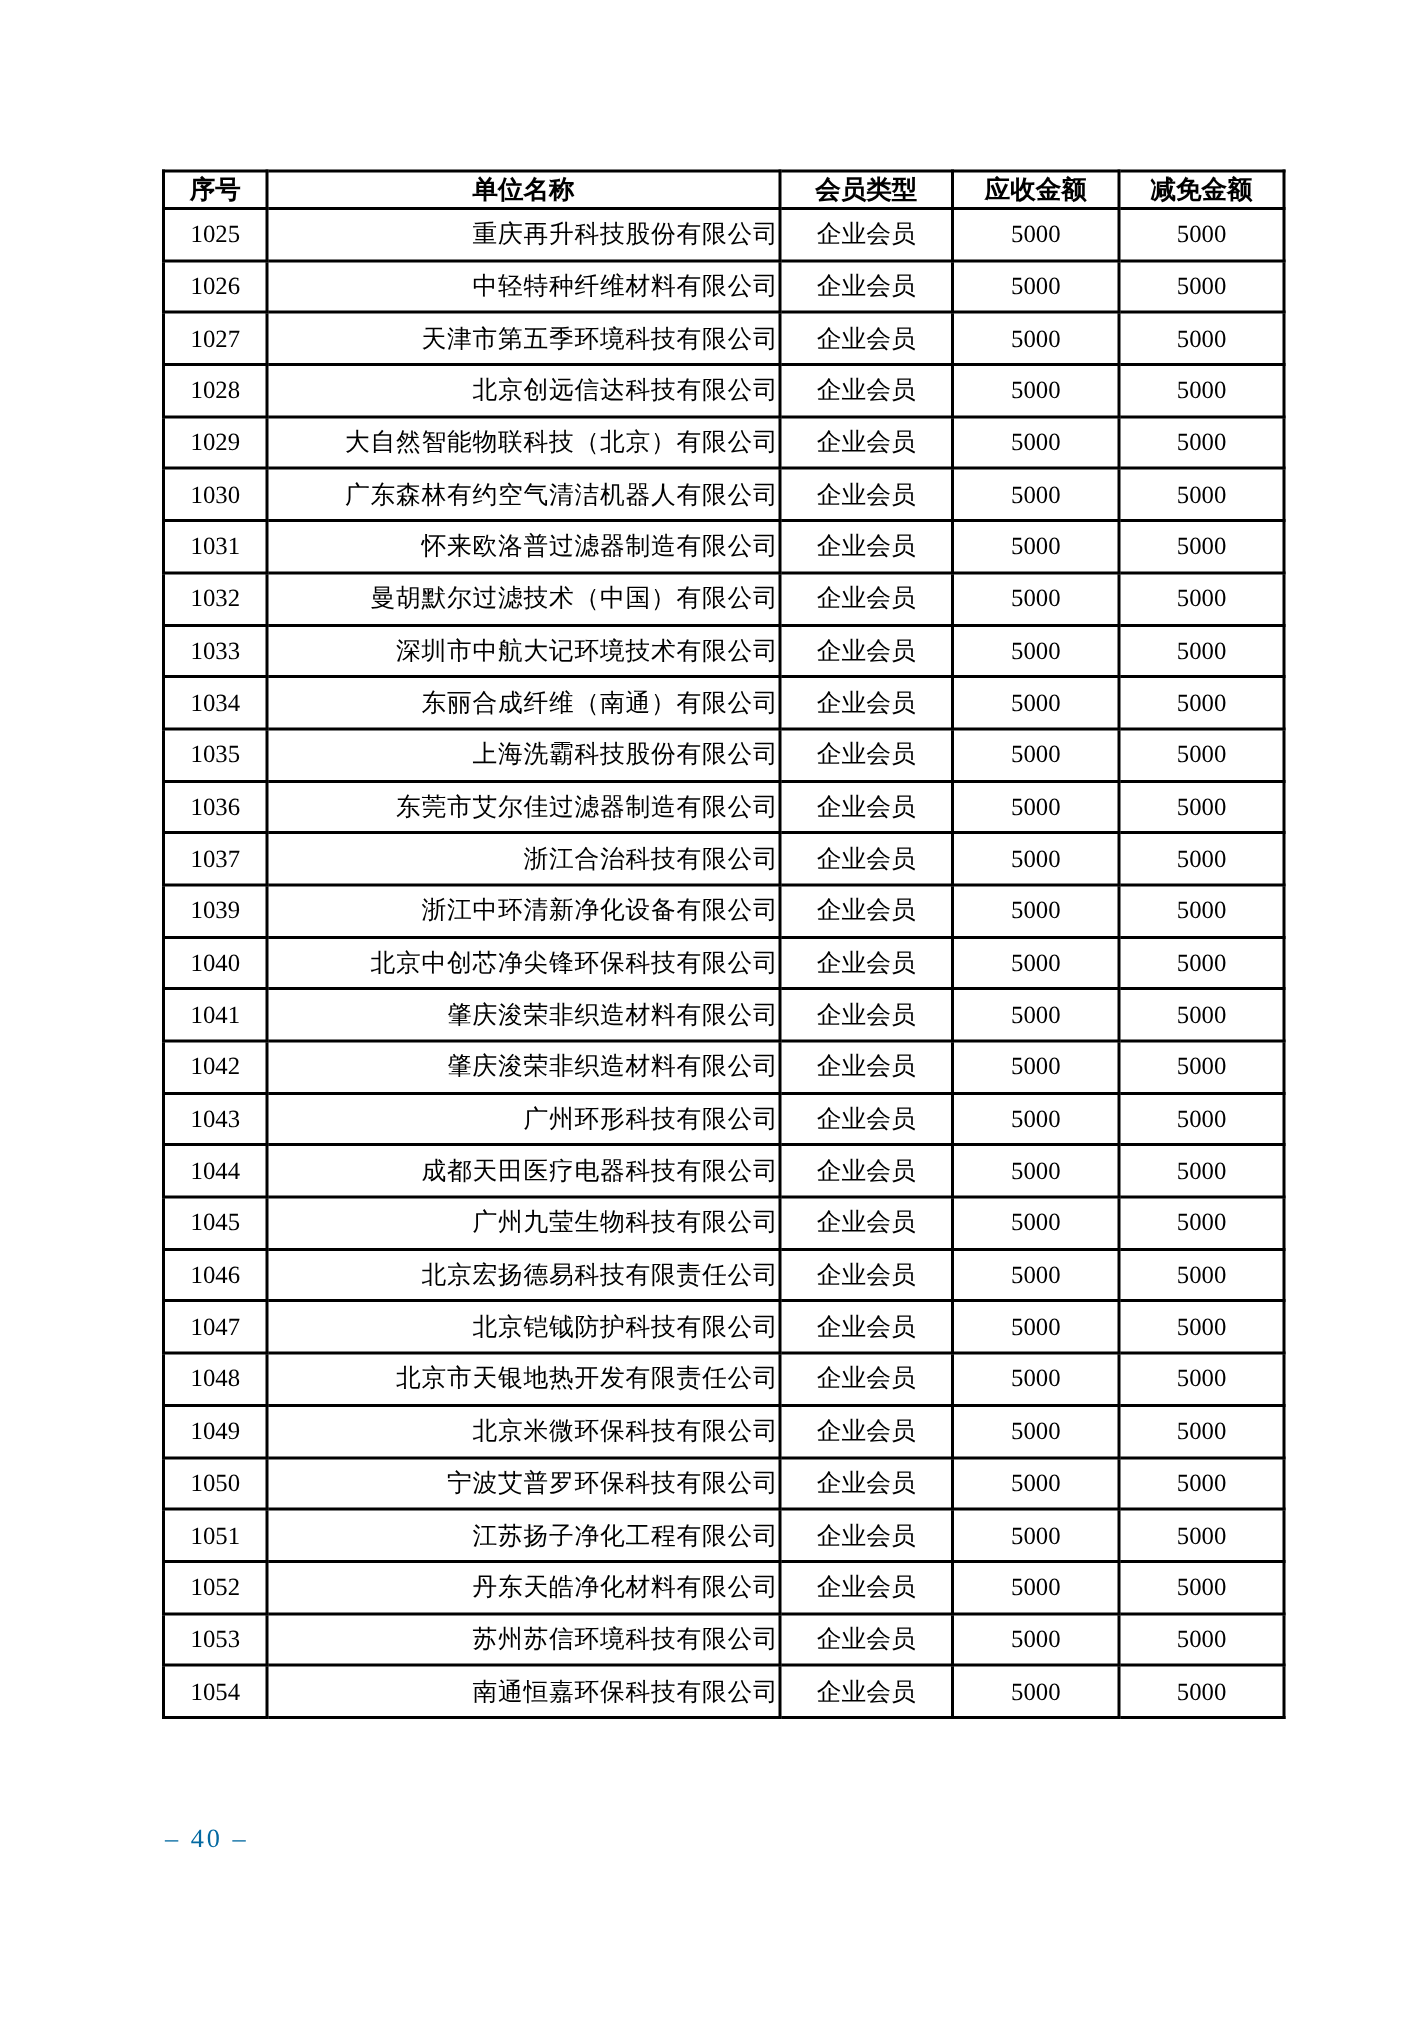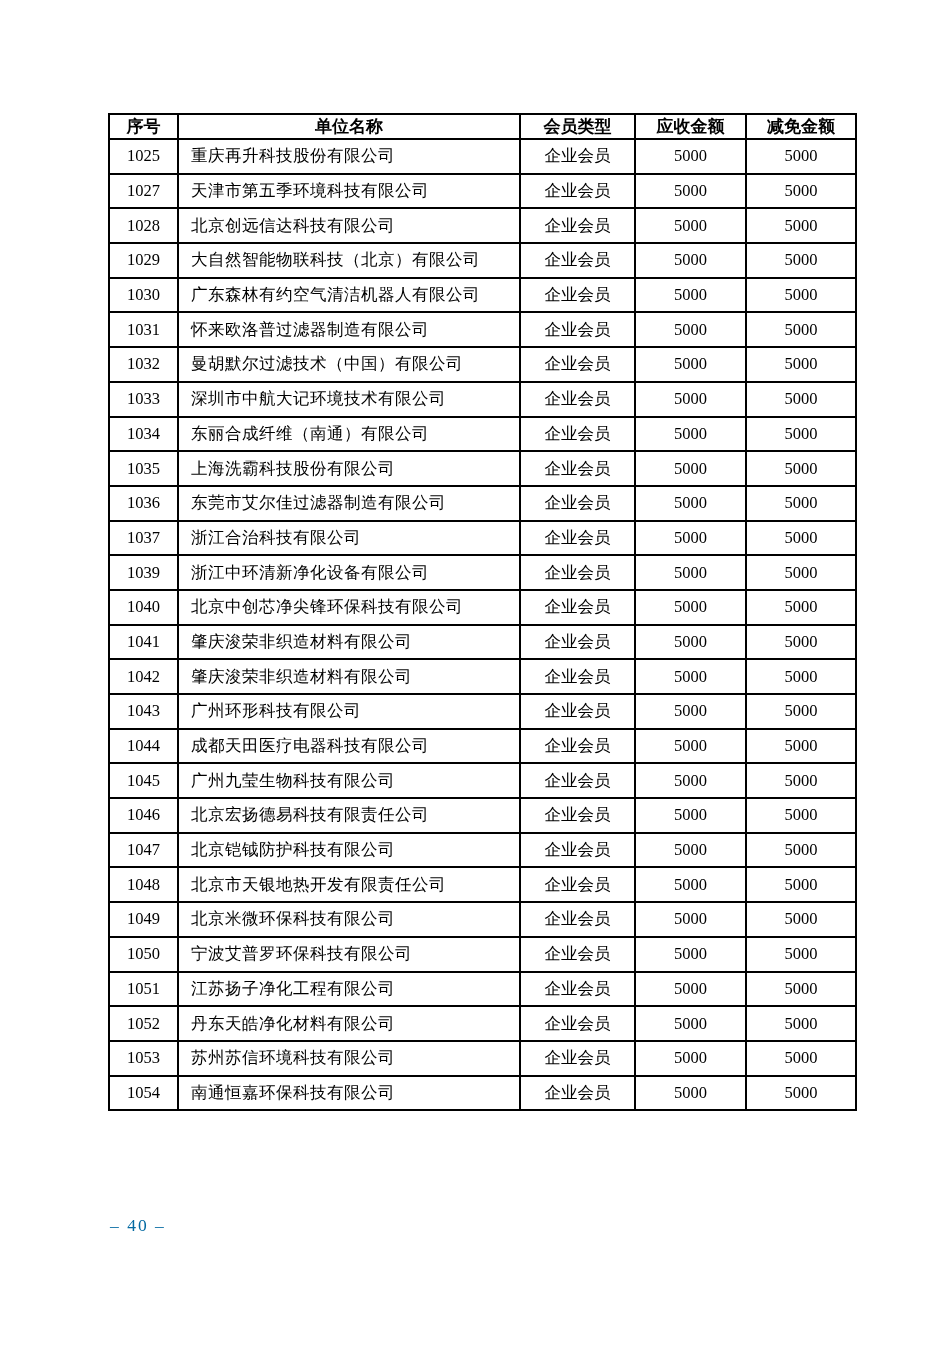--- a/index.html
+++ b/index.html
@@ -36,21 +36,21 @@
     font-size: 17px;
     vertical-align: middle;
   }
   table.member-table td {
     height: 34.7px;
     font-size: 16.5px;
     text-align: center;
     vertical-align: middle;
   }
   table.member-table td.col-name {
-    text-align: left;
+    text-align: right;
     padding-left: 12px;
     letter-spacing: 0.5px;
   }
   .col-no    { width: 69px;  }
   .col-name  { width: 342px; }
   .col-type  { width: 115px; }
   .col-due   { width: 111px; }
   .col-waive { width: 110px; }
   .page-footer {
     position: absolute;
@@ -85,20 +85,27 @@
     </thead>
     <tbody>
         <tr>
           <td class="col-no">1025</td>
           <td class="col-name">重庆再升科技股份有限公司</td>
           <td class="col-type">企业会员</td>
           <td class="col-due">5000</td>
           <td class="col-waive">5000</td>
         </tr>
         <tr>
+          <td class="col-no">1026</td>
+          <td class="col-name">中轻特种纤维材料有限公司</td>
+          <td class="col-type">企业会员</td>
+          <td class="col-due">5000</td>
+          <td class="col-waive">5000</td>
+        </tr>
+        <tr>
           <td class="col-no">1027</td>
           <td class="col-name">天津市第五季环境科技有限公司</td>
           <td class="col-type">企业会员</td>
           <td class="col-due">5000</td>
           <td class="col-waive">5000</td>
         </tr>
         <tr>
           <td class="col-no">1028</td>
           <td class="col-name">北京创远信达科技有限公司</td>
           <td class="col-type">企业会员</td>

